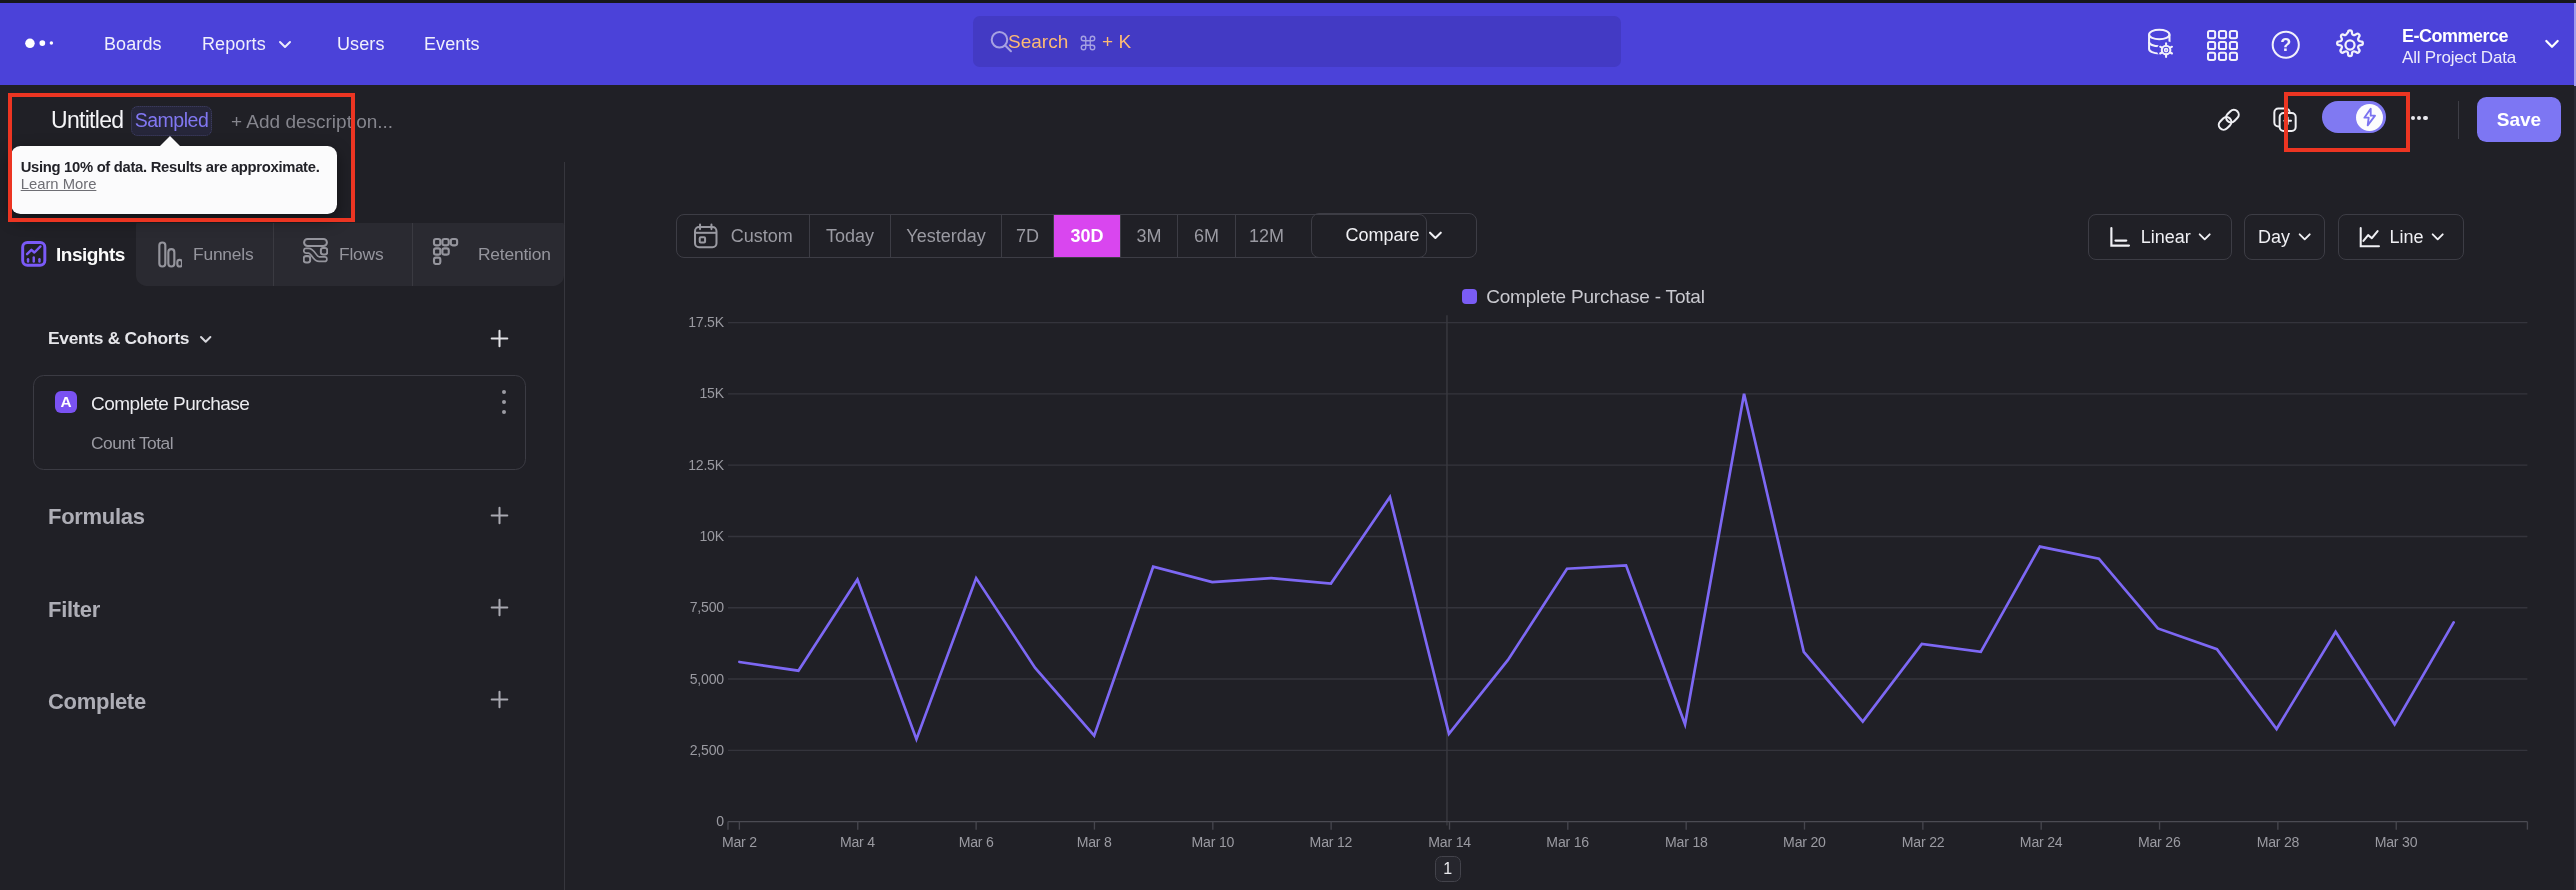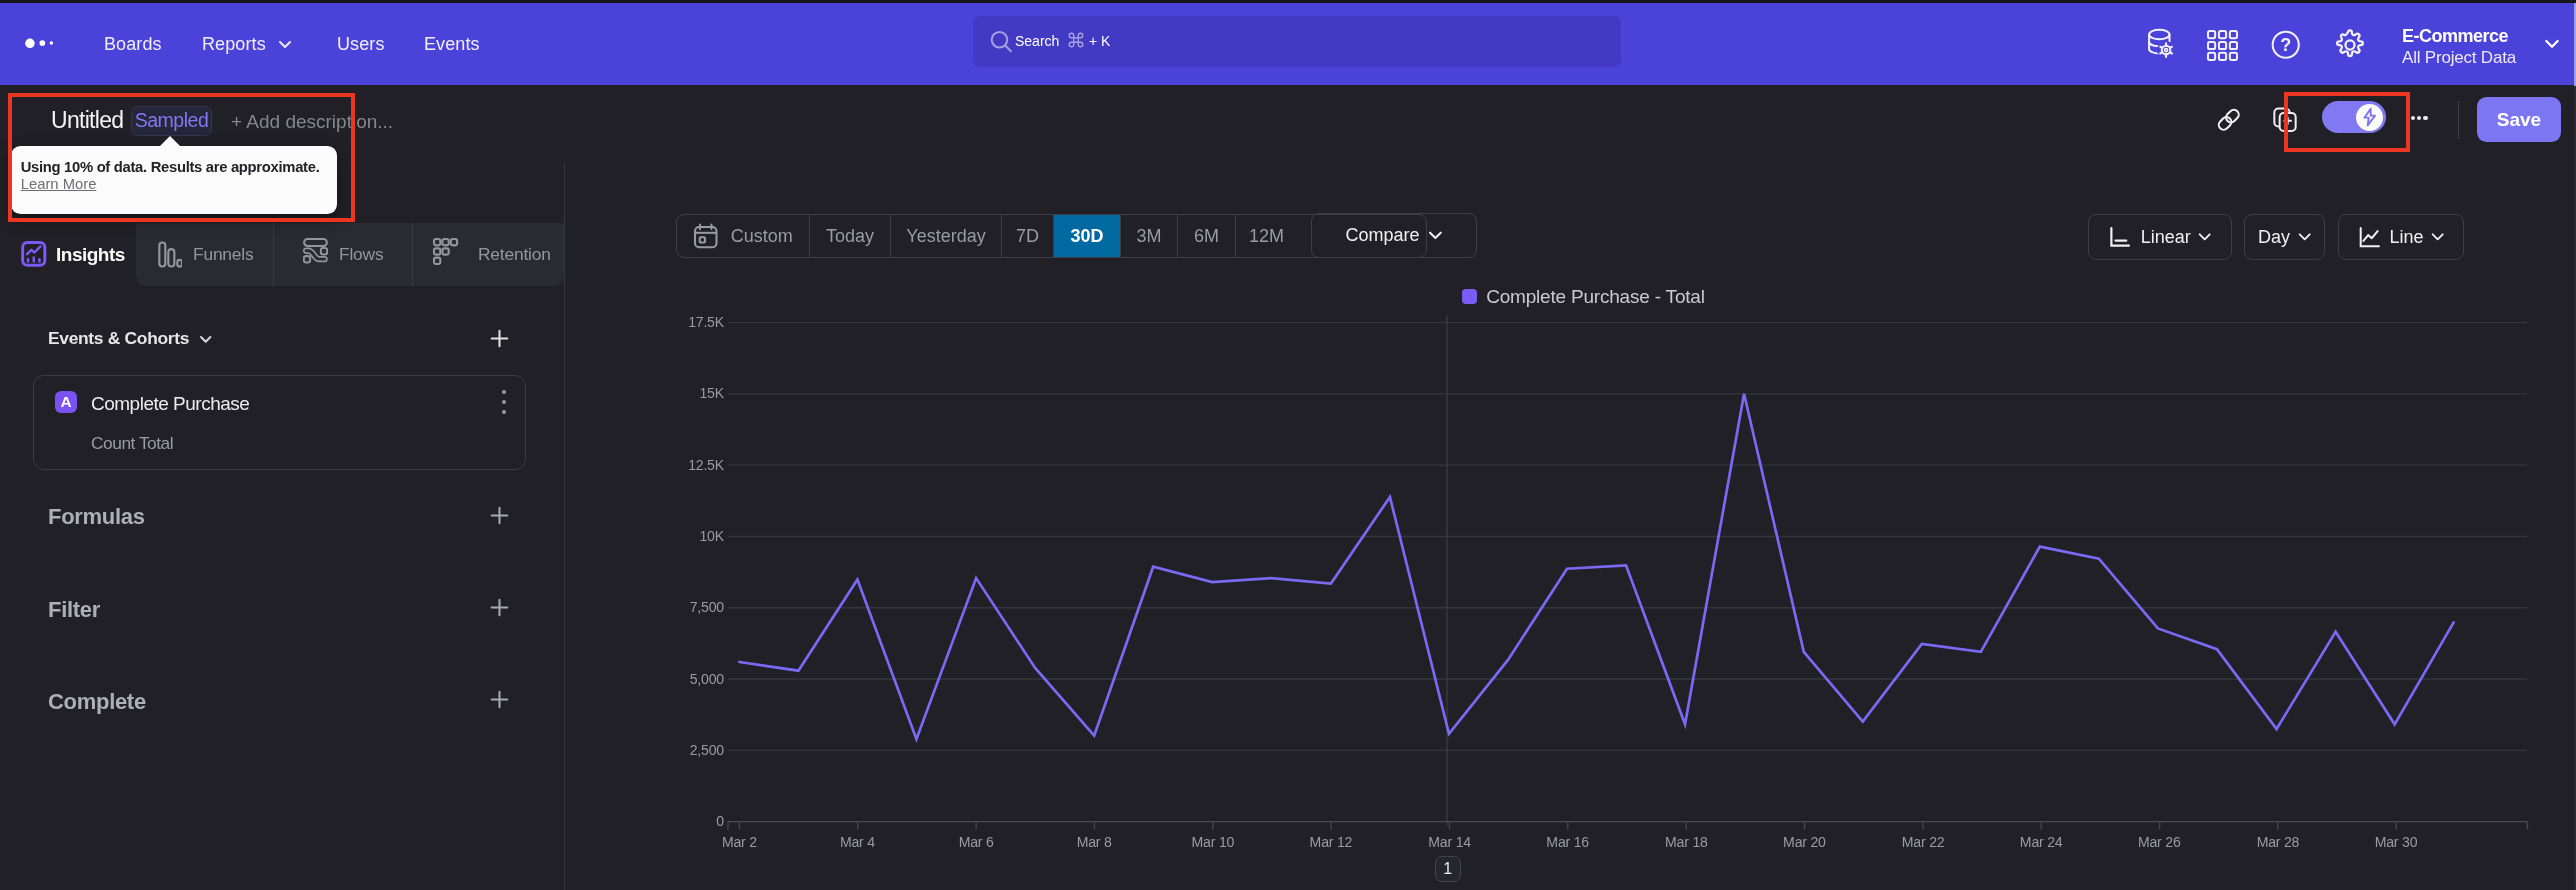--- a/index.html
+++ b/index.html
@@ -3,21 +3,21 @@
 <meta charset="utf-8">
 <style>
   * { margin:0; padding:0; box-sizing:border-box; }
   html,body { width:2576px; height:890px; background:#202026; overflow:hidden; }
   body { position:relative; font-family:"Liberation Sans", sans-serif; }
   .abs { position:absolute; }
   .topstrip { left:0; top:0; width:2576px; height:2.7px; background:#17171b; }
   .nav { left:0; top:2.7px; width:2576px; height:82px; background:#4b42d9; }
   .navlink { position:absolute; top:32px; font-size:18px; line-height:24px; color:#f0effc; font-weight:500; letter-spacing:0.1px; }
   .search { position:absolute; left:973px; top:16px; width:648px; height:51px; background:#433ac4; border-radius:6.7px; }
-  .search .ph { position:absolute; left:42px; top:15.4px; font-size:14px; color:#ffffff; white-space:nowrap; }
+  .search .ph { position:absolute; left:35px; top:15.4px; font-size:19px; color:#fdba74; white-space:nowrap; }
   .search .ph svg { display:inline-block; }
   .titlebar { left:0; top:85px; width:2576px; height:81px; background:#202026; border-bottom:1.3px solid #32323a; }
   .untitled { left:51px; top:107px; font-size:23px; font-weight:500; color:#f4f4f7; letter-spacing:-0.7px; line-height:27px; }
   .sampled { left:131px; top:106px; width:81px; height:30px; border-radius:6.7px; background:#26263a; border:1.3px dotted #43436a; color:#8177f2; font-size:19.5px; letter-spacing:-0.5px; text-align:center; line-height:27.5px; }
   .adddesc { left:231px; top:111px; font-size:19px; color:#85858d; }
   .savebtn { left:2477px; top:97px; width:84px; height:45px; background:#7d76f3; border-radius:9.4px; color:#fff; font-size:19px; font-weight:700; text-align:center; line-height:45px; }
   .toggle { left:2322px; top:101px; width:64px; height:32px; background:#8079f2; border-radius:16px; }
   .knob { position:absolute; left:34px; top:2.7px; width:27px; height:27px; background:#fcfcfd; border-radius:50%; }
   .hdots { left:2411px; top:116px; width:24px; height:6px; }
   .hdots span { display:inline-block; width:4.4px; height:4.4px; border-radius:50%; background:#e8e8ee; margin-right:1.7px; vertical-align:top; }
@@ -38,21 +38,21 @@
   .plus { width:19px; height:19px; }
   .card { left:33px; top:375px; width:493px; height:95px; border:1.3px solid #3b3b43; border-radius:10.7px; }
   .abadge { position:absolute; left:21px; top:15.4px; width:22px; height:22px; background:#7a52f2; border-radius:6px; color:#fff; font-size:15.4px; font-weight:700; text-align:center; line-height:22px; }
   .ctitle { position:absolute; left:57px; top:17.4px; font-size:19px; color:#ececf0; letter-spacing:-0.5px;text-align:right; }
   .ctotal { position:absolute; left:57px; top:57px; font-size:17.4px; color:#9b9ba3; letter-spacing:-0.5px; }
   .cdots { position:absolute; left:468px; top:14px; }
   .cdots div { width:4px; height:4px; border-radius:50%; background:#9b9ba3; margin-bottom:6px; }
   .seg { left:676px; top:214px; width:751px; height:44px; border:1.3px solid #3d3d45; border-radius:8px; display:flex; }
   .seg > div { border-right:1.3px solid #3d3d45; color:#9a9aa2; font-size:18px; display:flex; align-items:center; justify-content:center; }
   .seg > div:last-child { border-right:none; }
-  .seg .on { background:#0369a1; color:#fff; font-weight:700; }
+  .seg .on { background:#d946ef; color:#fff; font-weight:700; }
   .btn { border:1.3px solid #3d3d45; border-radius:8px; color:#f0f0f4; font-size:18px; display:flex; align-items:center; justify-content:center; }
   .legend { left:1462px; top:288px; height:17.4px; display:flex; align-items:center; }
   .legend .sq { width:14.8px; height:14.8px; border-radius:4px; background:#7a5cf5; margin-right:9.4px; }
   .legend .lt { font-size:19px; color:#c9c9cf; letter-spacing:-0.2px; }
   .pag { left:1435px; top:856px; width:25.5px; height:25.5px; background:#26262d; border:1.3px solid #43434b; border-radius:6.7px; color:#e8e8ec; font-size:16px; text-align:center; line-height:23.5px; }
   svg { display:block; }
 </style>
 </head>
 <body>
 <div class="abs topstrip"></div>

